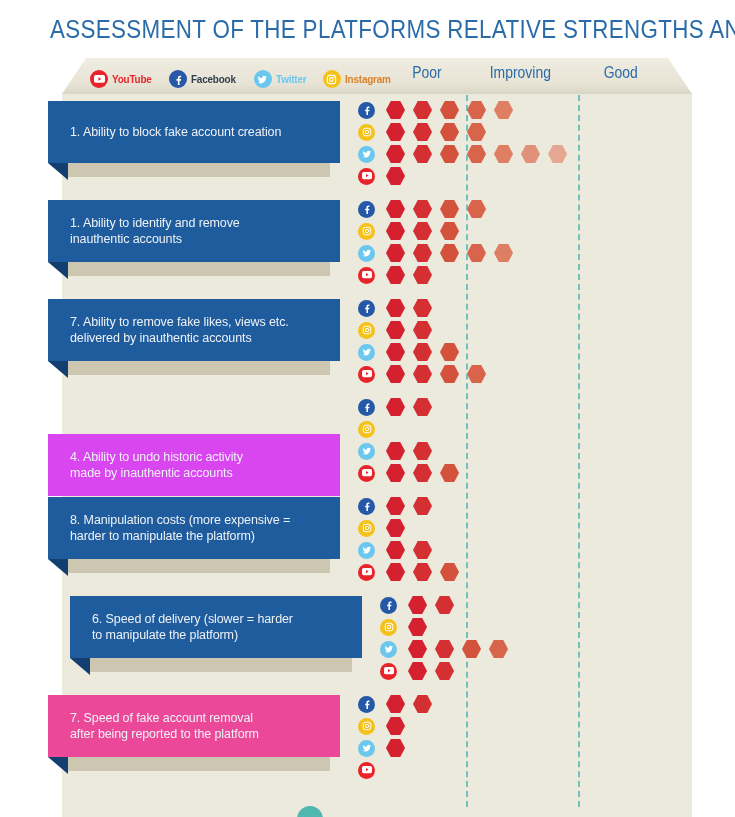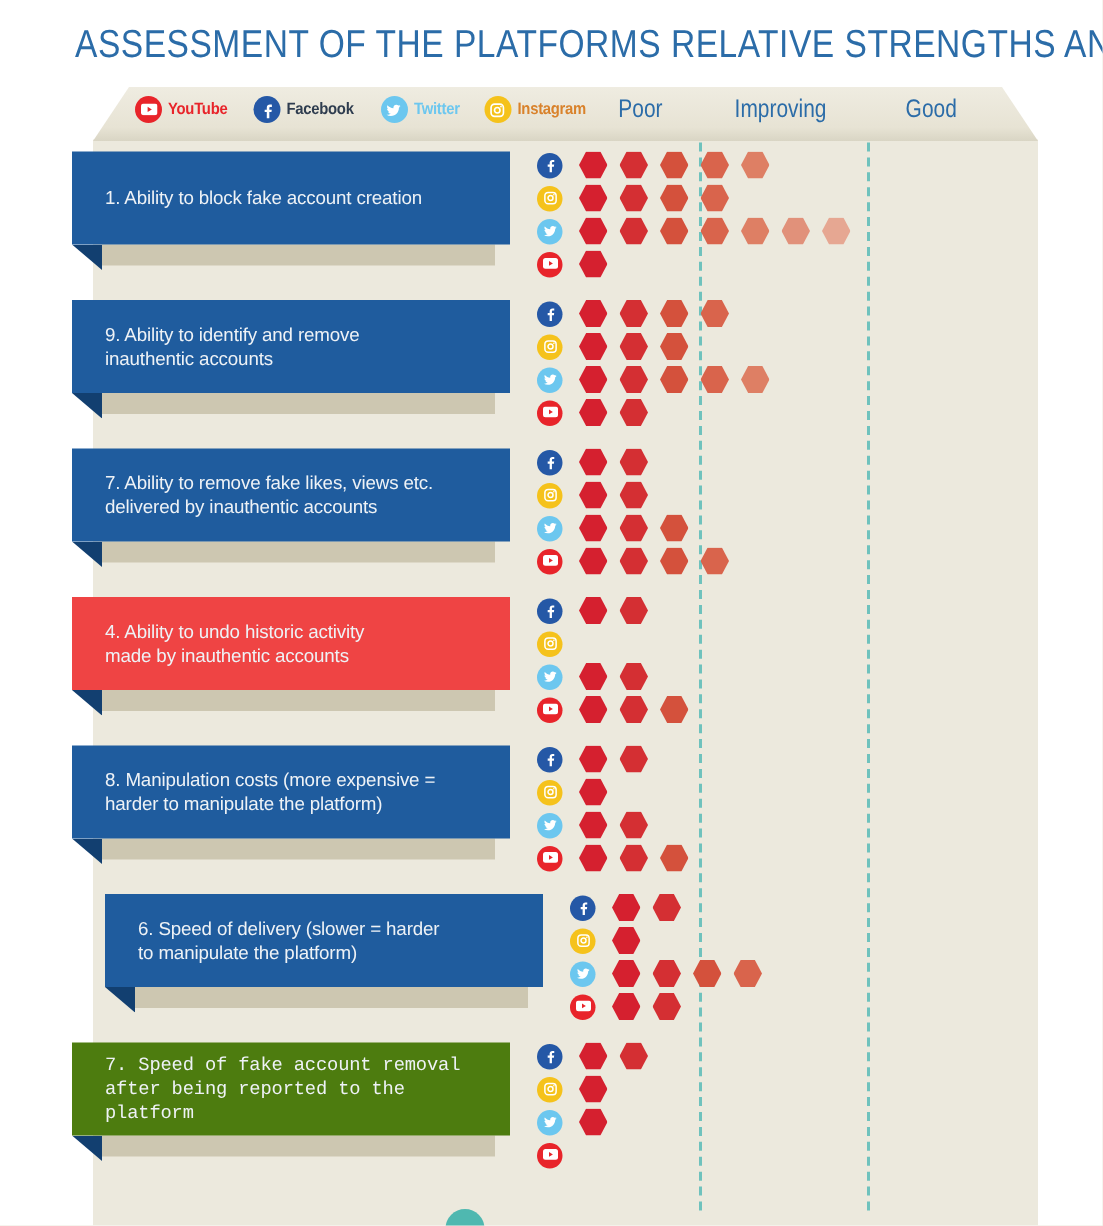--- a/index.html
+++ b/index.html
@@ -52,21 +52,21 @@
     clip-path: polygon(24px 0, 606px 0, 630px 36px, 0 36px);
   }
 
   
   .legend {
     position: absolute;
     left: 90px;
     top: 64px;
     height: 24px;
     display: flex;
-    align-items: flex-start;
+    align-items: flex-end;
     gap: 13px;
     z-index: 5;
   }
   .legend-item {
     display: flex;
     align-items: center;
     gap: 4px;
   }
   .legend-badge {
     width: 18px;
@@ -313,21 +313,21 @@
             </svg>
           </span>
           <span class="hex" style="background: rgb(213, 32, 47);"></span>
         </div>
       </div>
     </div>
     <div class="row" style="top: 194px;">
       <div class="ribbon-shadow" style="background: rgb(205, 199, 177);"></div>
       <div class="ribbon-fold" style="background: rgb(18, 63, 112);"></div>
       <div class="ribbon" style="background: rgb(31, 92, 158);">
-        <div class="ribbon-text" style="color: rgb(238, 242, 246);">9. Ability to identify and remove
+        <div class="ribbon-text" style="color: rgb(238, 242, 246);">1. Ability to identify and remove
 inauthentic accounts</div>
       </div>
       <div class="hexgrid">
         <div class="hexrow">
           <span class="plat-icon" style="background: rgb(37, 88, 166);">
             <svg class="glyph" width="10" height="10" viewBox="0 0 24 24" aria-hidden="true">
               <path fill="#ffffff" d="M14.3 24v-9.3h3.1l.5-3.6h-3.6V8.8c0-1 .3-1.7 1.8-1.7h1.9V3.9c-.3 0-1.5-.1-2.8-.1-2.7 0-4.6 1.7-4.6 4.7v2.6H7.5v3.6h3.1V24z"></path>
             </svg>
           </span>
           <span class="hex" style="background: rgb(213, 32, 47);"></span>
@@ -419,21 +419,21 @@
           <span class="hex" style="background: rgb(213, 32, 47);"></span>
           <span class="hex" style="background: rgb(212, 47, 51);"></span>
           <span class="hex" style="background: rgb(212, 81, 60);"></span>
           <span class="hex" style="background: rgb(217, 100, 76);"></span>
         </div>
       </div>
     </div>
     <div class="row" style="top: 392px;">
       <div class="ribbon-shadow" style="background: rgb(205, 199, 177);"></div>
       <div class="ribbon-fold" style="background: rgb(18, 63, 112);"></div>
-      <div class="ribbon" style="background: #ef4444;">
+      <div class="ribbon" style="background: #d946ef; margin-top: 36px;">
         <div class="ribbon-text" style="color: rgb(238, 242, 246);">4. Ability to undo historic activity
 made by inauthentic accounts</div>
       </div>
       <div class="hexgrid">
         <div class="hexrow">
           <span class="plat-icon" style="background: rgb(37, 88, 166);">
             <svg class="glyph" width="10" height="10" viewBox="0 0 24 24" aria-hidden="true">
               <path fill="#ffffff" d="M14.3 24v-9.3h3.1l.5-3.6h-3.6V8.8c0-1 .3-1.7 1.8-1.7h1.9V3.9c-.3 0-1.5-.1-2.8-.1-2.7 0-4.6 1.7-4.6 4.7v2.6H7.5v3.6h3.1V24z"></path>
             </svg>
           </span>
@@ -566,21 +566,21 @@
             </svg>
           </span>
           <span class="hex" style="background: rgb(213, 32, 47);"></span>
           <span class="hex" style="background: rgb(212, 47, 51);"></span>
         </div>
       </div>
     </div>
     <div class="row" style="top: 689px;">
       <div class="ribbon-shadow" style="background: rgb(205, 199, 177);"></div>
       <div class="ribbon-fold" style="background: rgb(18, 63, 112);"></div>
-      <div class="ribbon" style="background: #4d7c0f; font-family: Liberation Mono, monospace;">
+      <div class="ribbon" style="background: #ec4899;">
         <div class="ribbon-text" style="color: rgb(238, 242, 246);">7. Speed of fake account removal
 after being reported to the platform</div>
       </div>
       <div class="hexgrid">
         <div class="hexrow">
           <span class="plat-icon" style="background: rgb(37, 88, 166);">
             <svg class="glyph" width="10" height="10" viewBox="0 0 24 24" aria-hidden="true">
               <path fill="#ffffff" d="M14.3 24v-9.3h3.1l.5-3.6h-3.6V8.8c0-1 .3-1.7 1.8-1.7h1.9V3.9c-.3 0-1.5-.1-2.8-.1-2.7 0-4.6 1.7-4.6 4.7v2.6H7.5v3.6h3.1V24z"></path>
             </svg>
           </span>

